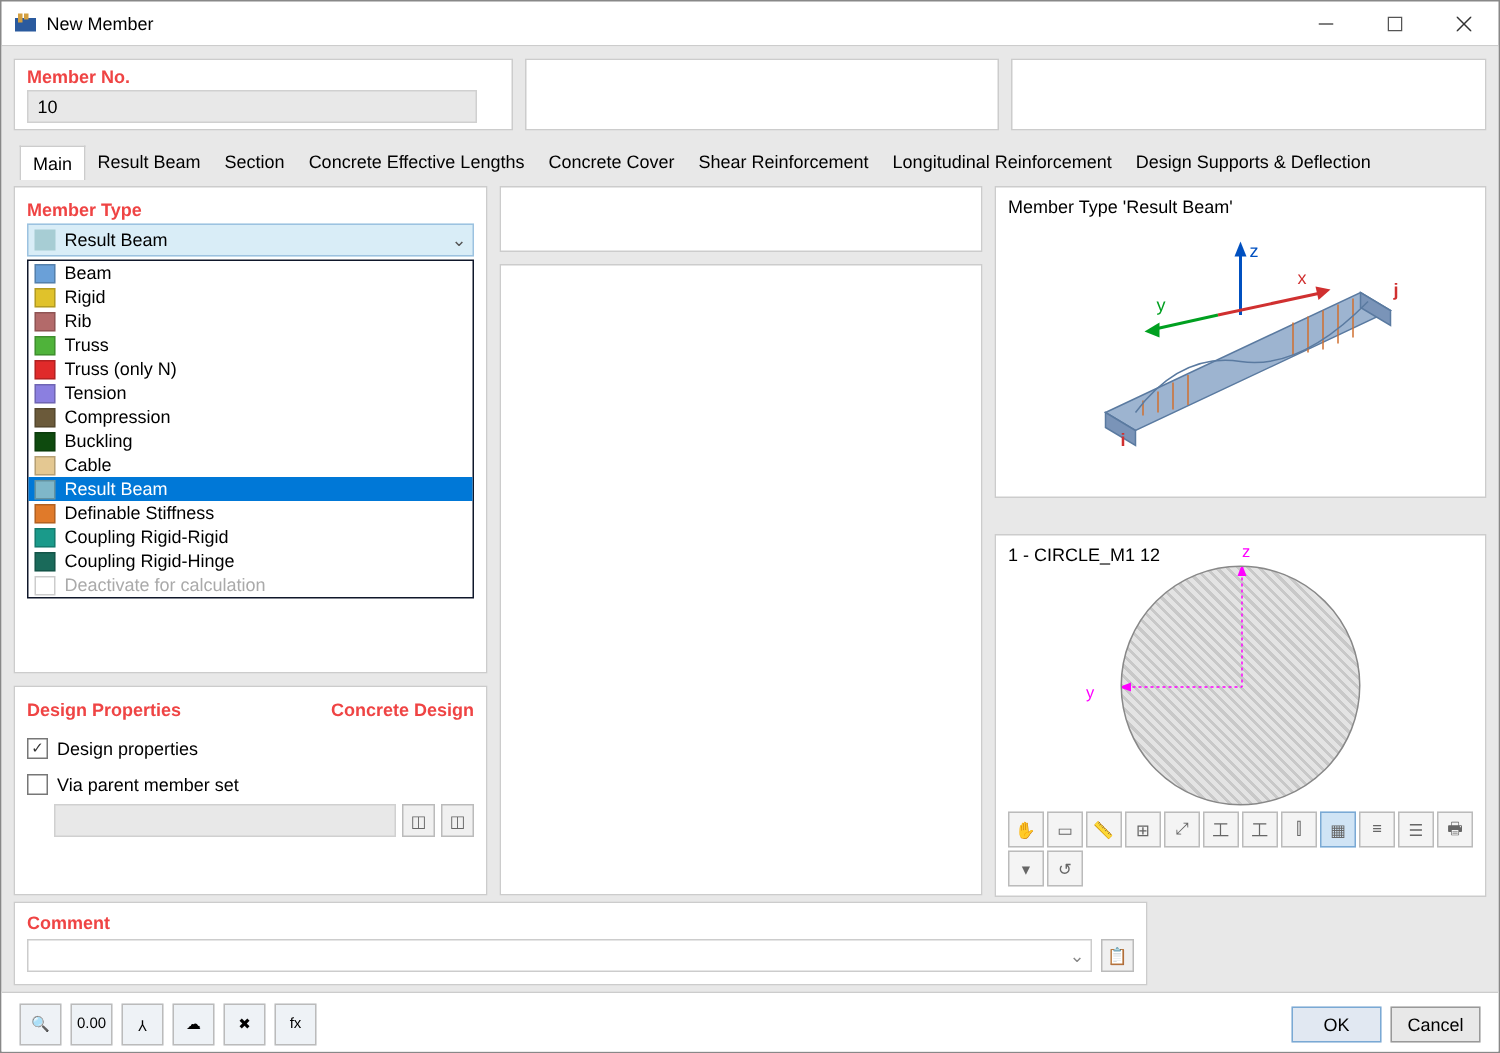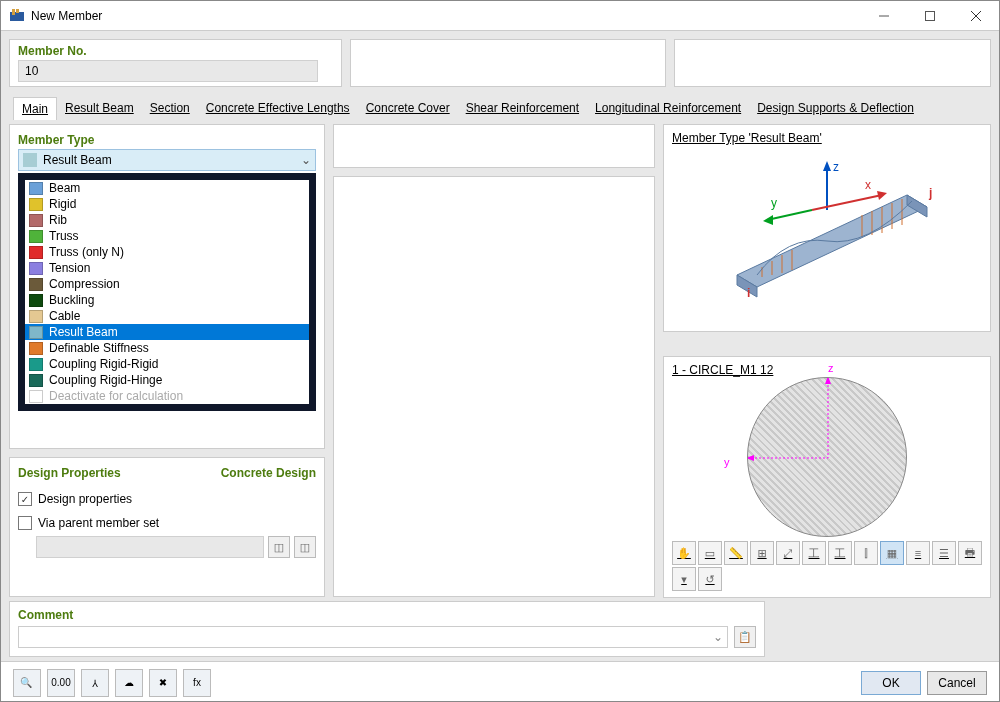--- a/index.html
+++ b/index.html
@@ -6,34 +6,34 @@
 body { background: #fff; width: 1000px; height: 702px; overflow: hidden; border: 1px solid #888; }
 .titlebar { height: 30px; display: flex; align-items: center; padding: 0 0 0 8px; border-bottom: 1px solid #ccc; }
 .titlebar .app-icon { width: 16px; height: 16px; margin-right: 6px; }
 .titlebar .title { flex: 1; }
 .win-controls { display: flex; }
 .win-btn { width: 46px; height: 30px; display: flex; align-items: center; justify-content: center; }
 .body-outer { background: #e8e8e8; padding: 8px; height: calc(702px - 30px); display: flex; flex-direction: column; gap: 4px; }
 .top-row { display: flex; gap: 8px; height: 48px; }
 .panel-box { background: #fff; border: 1px solid #ccc; flex: 1; }
 .member-no-box { width: 316px; padding: 4px 8px; }
-.section-title { color: #4d7c0f; font-weight: 600; margin-bottom: 2px; }
+.section-title { color: #ef4444; font-weight: 600; margin-bottom: 2px; }
 .member-no-input { width: 300px; background: #e8e8e8; border: 1px solid #d0d0d0; padding: 3px 6px; height:22px; }
 .tabs-row { display: flex; gap: 0; padding: 6px 4px 0 4px; }
-.tab { padding: 4px 8px; cursor: pointer; text-decoration: underline; }
+.tab { padding: 4px 8px; cursor: pointer; }
 .tab.active { background: #fff; border: 1px solid #ccc; border-bottom: none; }
 .main-row { display: flex; gap: 8px; flex: 1; min-height: 0; }
 .left-col { width: 316px; display: flex; flex-direction: column; gap: 8px; }
 .mid-col { width: 322px; display: flex; flex-direction: column; gap: 8px; }
-.right-col { flex: 1; display: flex; flex-direction: column; gap: 24px; text-decoration: underline; }
+.right-col { flex: 1; display: flex; flex-direction: column; gap: 24px; }
 .membertype-box { background:#fff; border:1px solid #ccc; padding:8px 4px 4px 8px; flex:1; position:relative; }
 .dropdown-closed { background:#d9edf7; border:1px solid #9cc2e0; height:22px; display:flex; align-items:center; padding:0 4px; width: 298px; }
 .dropdown-closed .swatch { width:14px; height:14px; margin-right:6px; }
 .dropdown-closed .chev { margin-left:auto; color:#555; }
-.dropdown-list { position:absolute; top: 48px; left: 8px; width: 298px; background:#fff; border:7px solid #0f172a; z-index:10; }
+.dropdown-list { position:absolute; top: 48px; left: 8px; width: 298px; background:#fff; border:1px solid #0f172a; z-index:10; }
 .dropdown-item { display:flex; align-items:center; padding:1px 4px; height:16px; }
 .dropdown-item .swatch { width:14px; height:13px; margin-right:6px; border:1px solid rgba(0,0,0,0.2); }
 .dropdown-item.selected { background:#0078d7; color:#fff; }
 .dropdown-item.disabled { color:#aaa; }
 .design-box { background:#fff; border:1px solid #ccc; padding:8px; height:140px; }
 .design-box .header-row { display:flex; justify-content:space-between; }
 .checkbox-row { display:flex; align-items:center; margin-top:10px; gap:6px; }
 .cb { width:14px; height:14px; border:1px solid #777; display:inline-flex; align-items:center; justify-content:center; font-size:10px; color:#333;}
 .design-input-row { display:flex; align-items:center; gap:4px; margin-top:6px; }
 .gray-input { background:#e8e8e8; border:1px solid #d0d0d0; height:22px; flex:1; margin-left:18px; }

